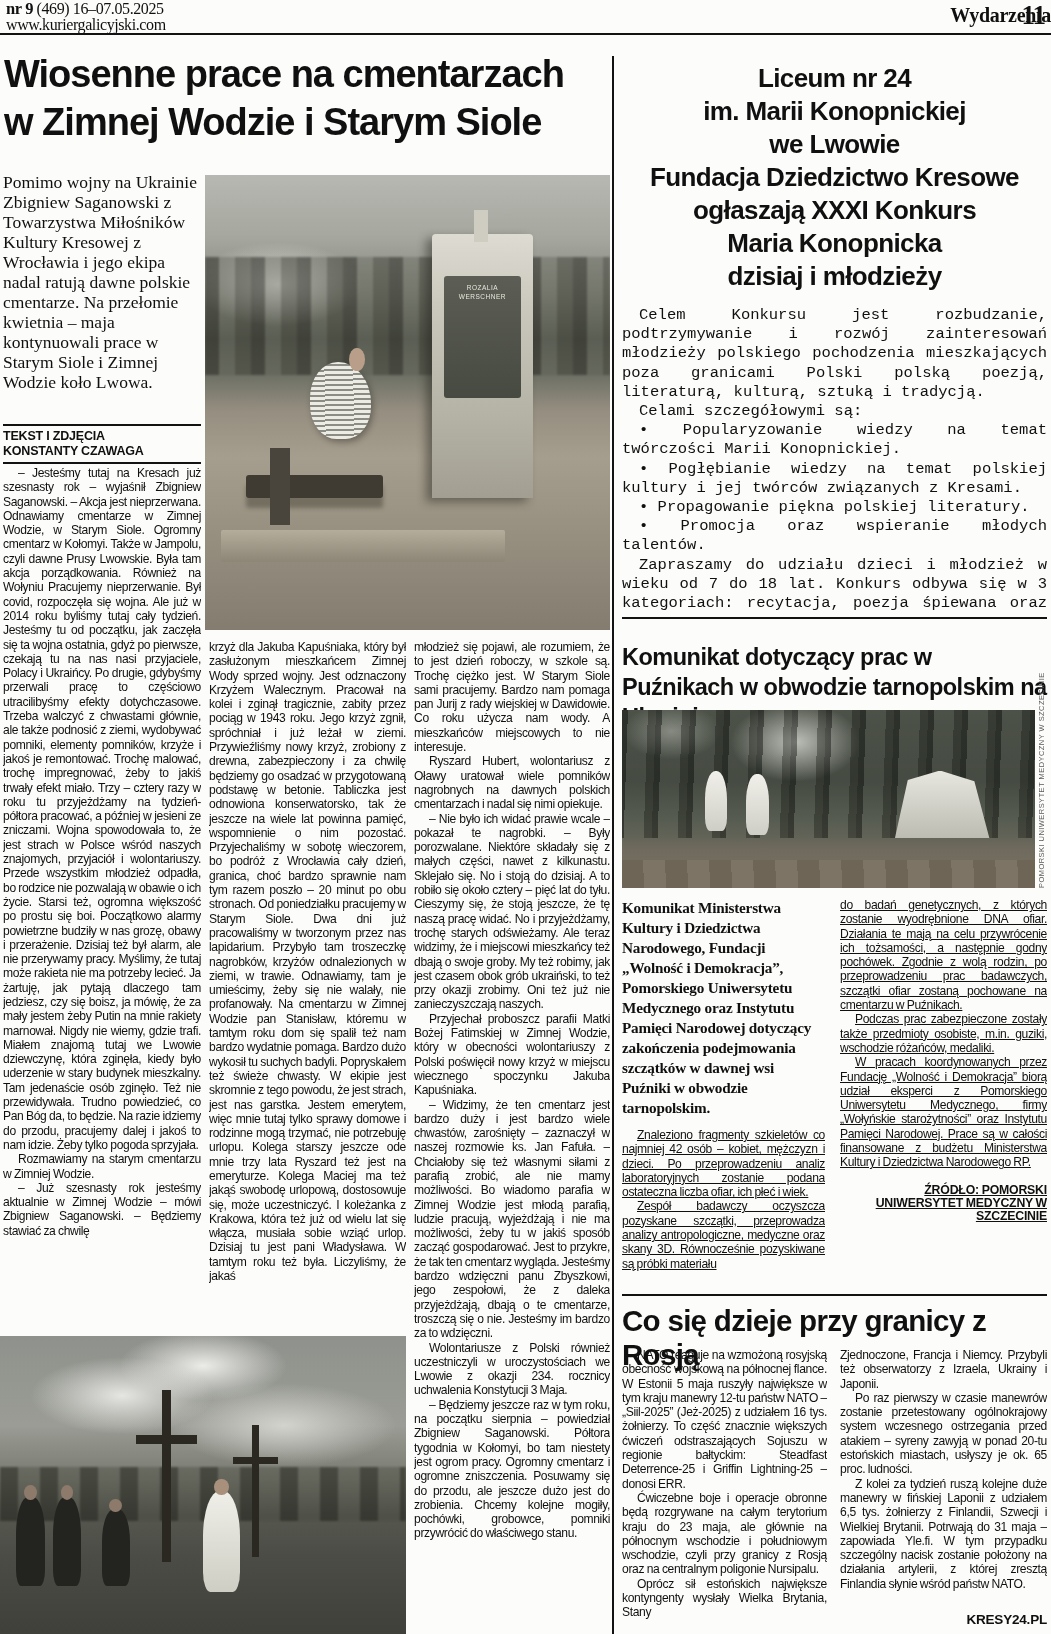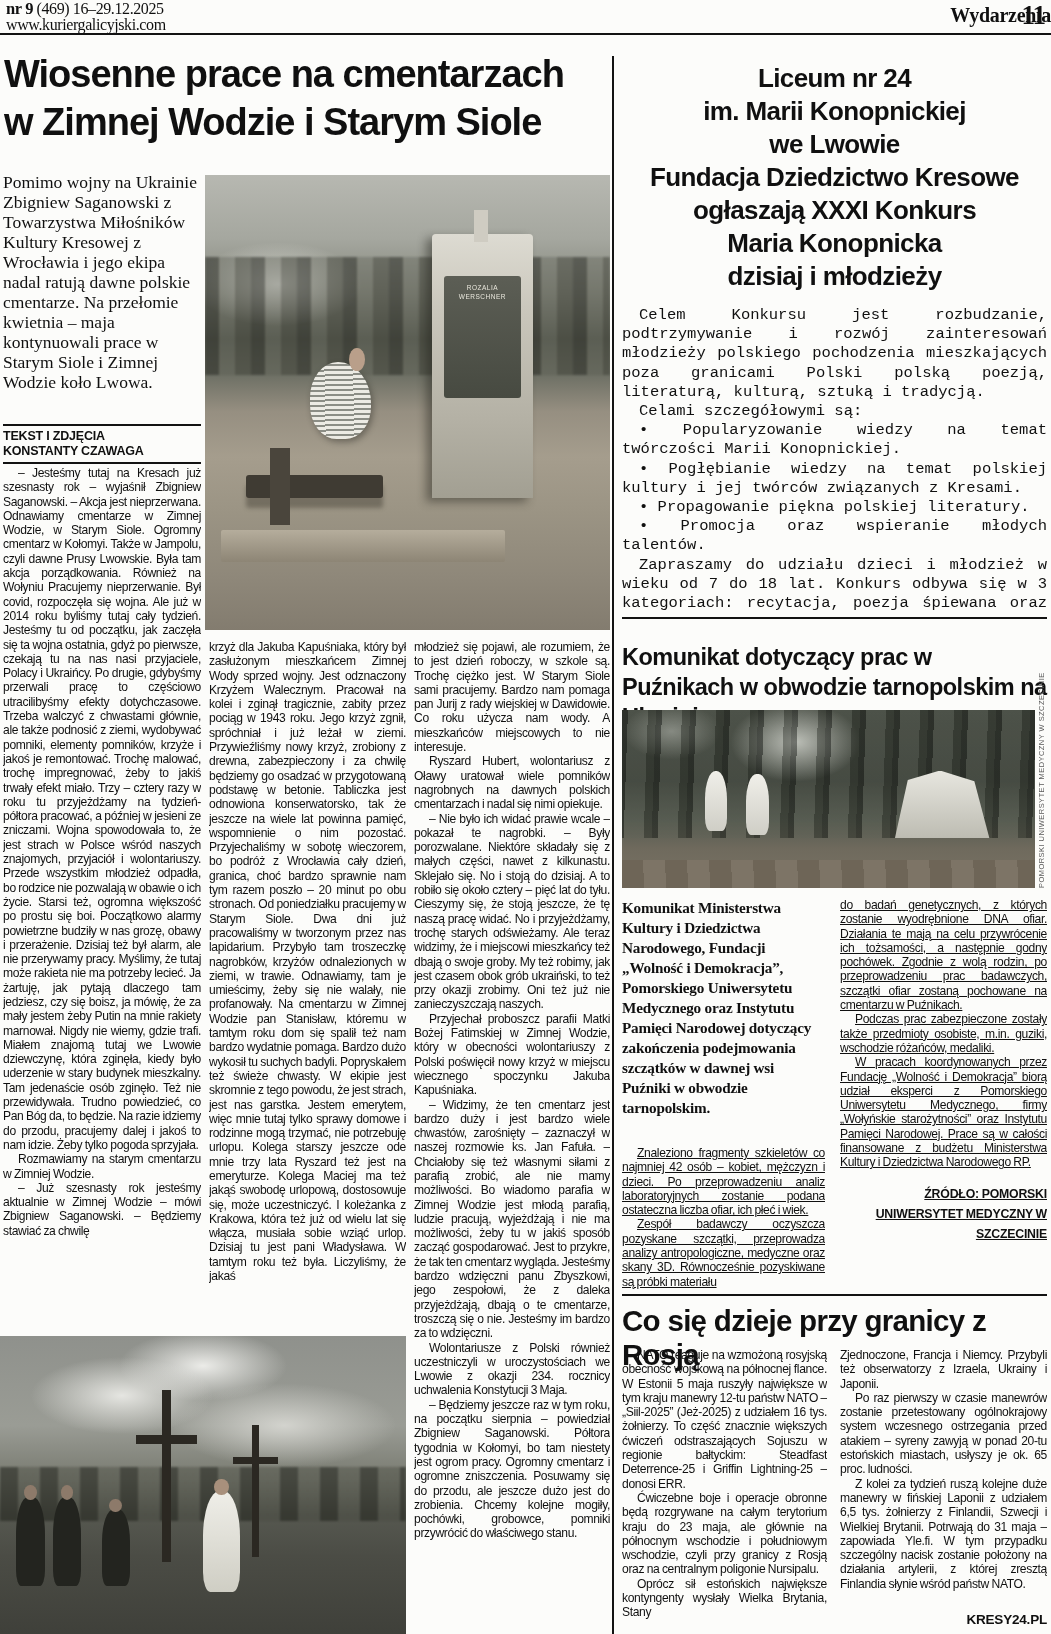--- a/index.html
+++ b/index.html
@@ -81,36 +81,36 @@
   .ph3-soil { position:absolute; left:0; bottom:0; width:100%; height:16%;
     background:repeating-linear-gradient(88deg,#6e6557 0 22px,#7d7466 22px 44px); filter:blur(.5px); }
   .vcredit { position:absolute; left:1037px; top:710px; height:178px; width:11px;
     writing-mode:vertical-rl; transform:rotate(180deg); font-size:7.5px; letter-spacing:.45px; color:#5a5a5a; white-space:nowrap; }
   
   .konkurs-headline { position:absolute; left:622px; top:62px; width:425px; text-align:center; font-weight:bold; font-size:26px; line-height:33px; letter-spacing:-0.6px; }
   .serif-body { position:absolute; text-align:justify; font-family:Liberation Mono, monospace; font-size:15.5px; line-height:19.2px; overflow:hidden; }
   .serif-body p { text-indent:17px; }
   .puz-headline { position:absolute; left:622px; top:642px; width:425px; font-weight:bold; font-size:23.5px; line-height:30px; letter-spacing:-0.5px; }
   .puz-col1 { position:absolute; left:622px; top:898px; width:203px; height:398px; overflow:hidden; }
-  .puz-lead { font-family:"Liberation Serif",serif; font-weight:bold; font-size:15.2px; line-height:20px; letter-spacing:-0.2px; margin-bottom:28px; }
+  .puz-lead { font-family:"Liberation Serif",serif; font-weight:bold; font-size:15.2px; line-height:20px; letter-spacing:-0.2px; margin-bottom:10px; }
   .puz-body { position:static; text-align:justify; font-size:12.1px; line-height:14.3px; letter-spacing:-0.35px; word-spacing:-0.5px;text-decoration:underline; }
   .puz-body p { text-indent:15px; }
   .puz-col2 { position:absolute; left:840px; top:898px; width:207px; height:398px; overflow:hidden; }
   .puz-col2 .puz-body p:first-child { text-indent:0; }
-  .source-line { margin-top:14px; font-weight:bold; font-size:12.3px; line-height:20px; text-align:right; letter-spacing:-0.2px; font-family:"Liberation Sans",sans-serif; text-indent:0 !important; }
+  .source-line { margin-top:14px; font-weight:bold; font-size:12.3px; line-height:13px; text-align:right; letter-spacing:-0.2px; font-family:"Liberation Sans",sans-serif; text-indent:0 !important; }
   .border-headline { position:absolute; left:622px; top:1304px; width:425px; font-weight:bold; font-size:29.5px; line-height:34px; letter-spacing:-0.7px; }
   .kresy-source { position:absolute; left:840px; top:1612px; width:207px; text-align:right; font-weight:bold; font-size:13.5px; letter-spacing:-0.2px; }
 </style>
 </head>
 <body>
 
 <div id="page">
 
   <div class="hdr-issue">
-    <div><b>nr 9</b><span> (469) 16–29.12.2025</span></div>
+    <div><b>nr 9</b><span> (469) 16–07.05.2025</span></div>
     <div>www.kuriergalicyjski.com</div>
   </div>
   <div class="hdr-section">Wydarzenia</div>
   <div class="hdr-page">11</div>
   <div class="rule-h" style="left:0;top:33px;width:1051px;height:2px;"></div>
 
   <div class="main-headline">Wiosenne prace na cmentarzach w Zimnej Wodzie i Starym Siole</div>
   <div class="lead">Pomimo wojny na Ukrainie Zbigniew Saganowski z Towarzystwa Miłośników Kultury Kresowej z Wrocławia i jego ekipa nadal ratują dawne polskie cmentarze. Na przełomie kwietnia – maja kontynuowali prace w Starym Siole i Zimnej Wodzie koło Lwowa.</div>
   <div class="byline">
     <div>TEKST I ZDJĘCIA</div>

